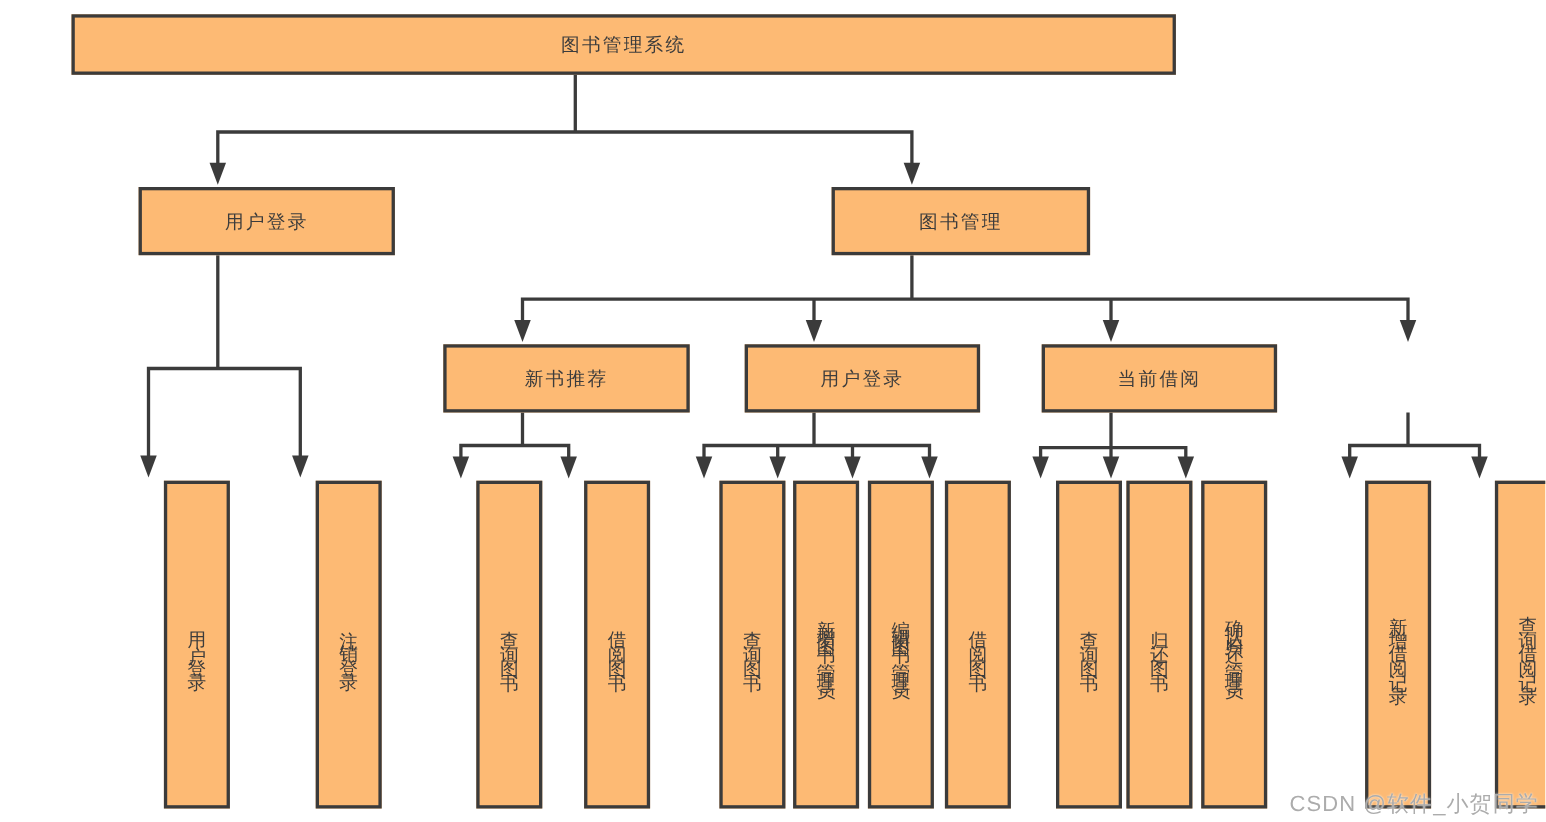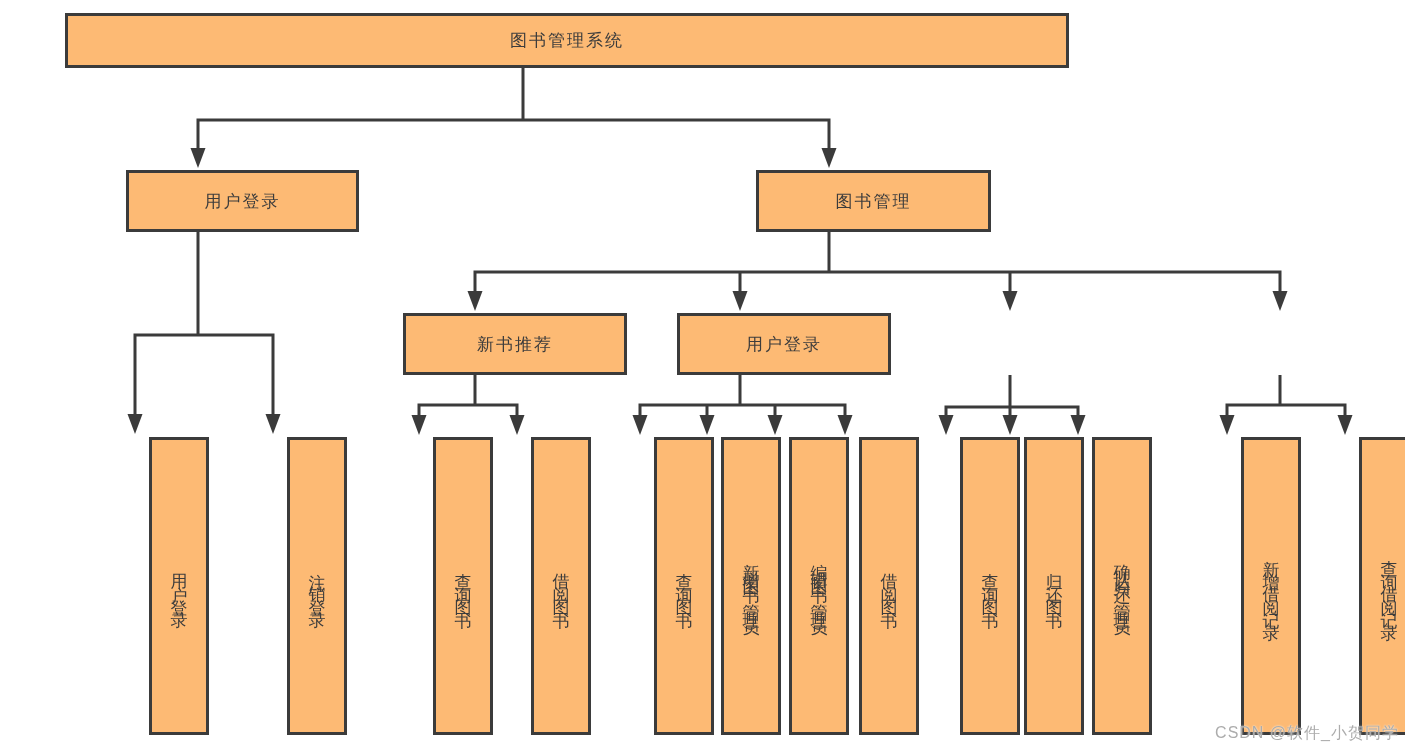--- a/index.html
+++ b/index.html
@@ -47,21 +47,21 @@
     letter-spacing: 13px;
     white-space: nowrap;
   }
   .leaf.long .vtext {
     letter-spacing: 8px;
   }
   .watermark {
     position: absolute;
     right: 6px;
     bottom: 3px;
-    font-size: 16px;
+    font-size: 20px;
     color: #acacac;
     letter-spacing: 1px;
     text-shadow: 0 0 2px #ffffff;
   }
 </style>
 </head>
 <body>
 
 <div class="canvas">
 
@@ -132,20 +132,23 @@
   <div class="node" style="left:712px; top:170px; width:235px; height:62px;text-align:right;">
     <span>图书管理</span>
   </div>
 
   <div class="node" style="left:359px; top:313px; width:224px; height:62px;">
     <span>新书推荐</span>
   </div>
   <div class="node" style="left:633px; top:313px; width:214px; height:62px;">
     <span>用户登录</span>
   </div>
+  <div class="node" style="left:903px; top:313px; width:214px; height:62px;">
+    <span>当前借阅</span>
+  </div>
 
   <div class="node leaf" style="left:105px;">
     <span class="vtext">用户登录</span>
   </div>
   <div class="node leaf" style="left:243px;">
     <span class="vtext">注销登录</span>
   </div>
 
   <div class="node leaf" style="left:389px;">
     <span class="vtext">查询图书</span>

